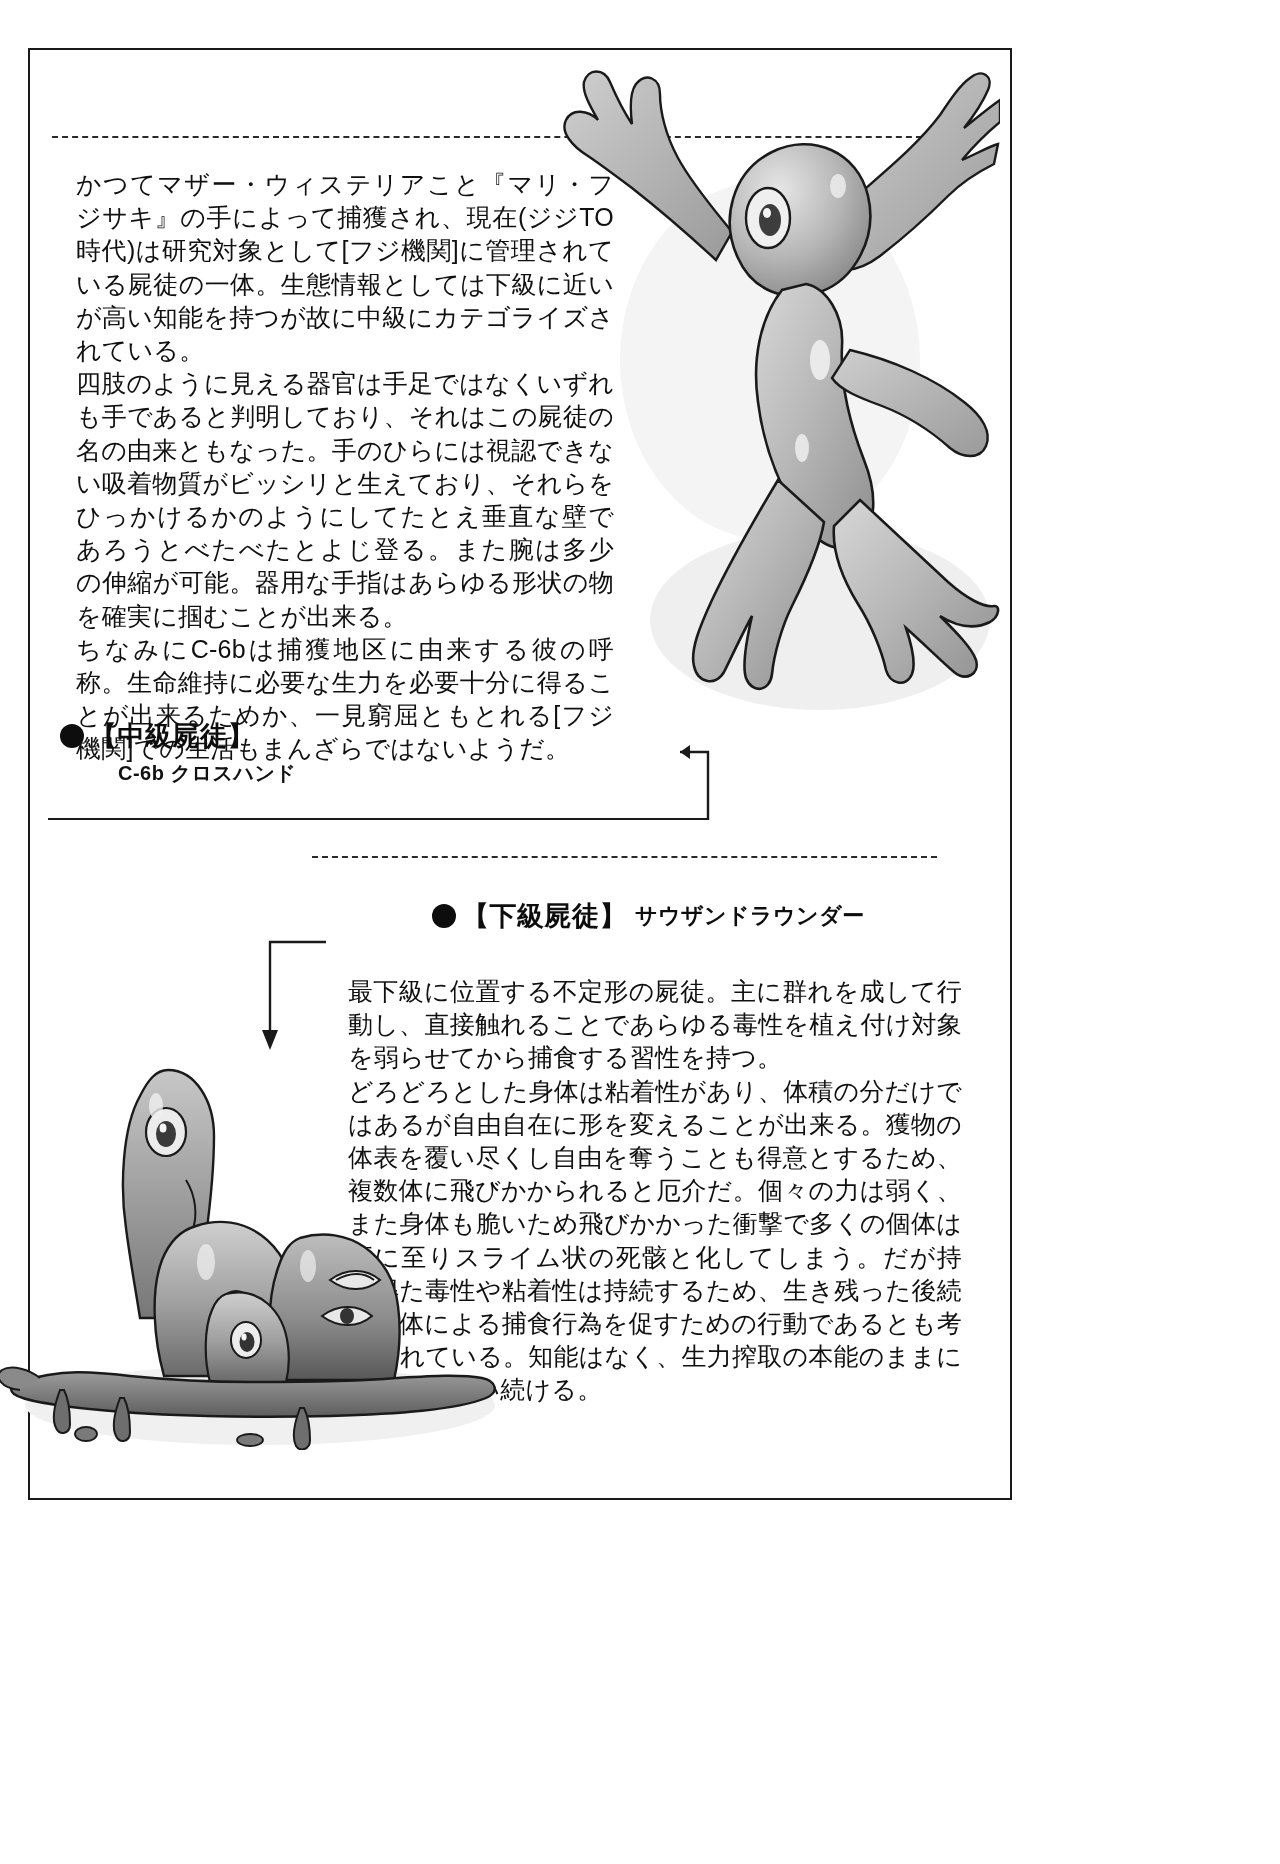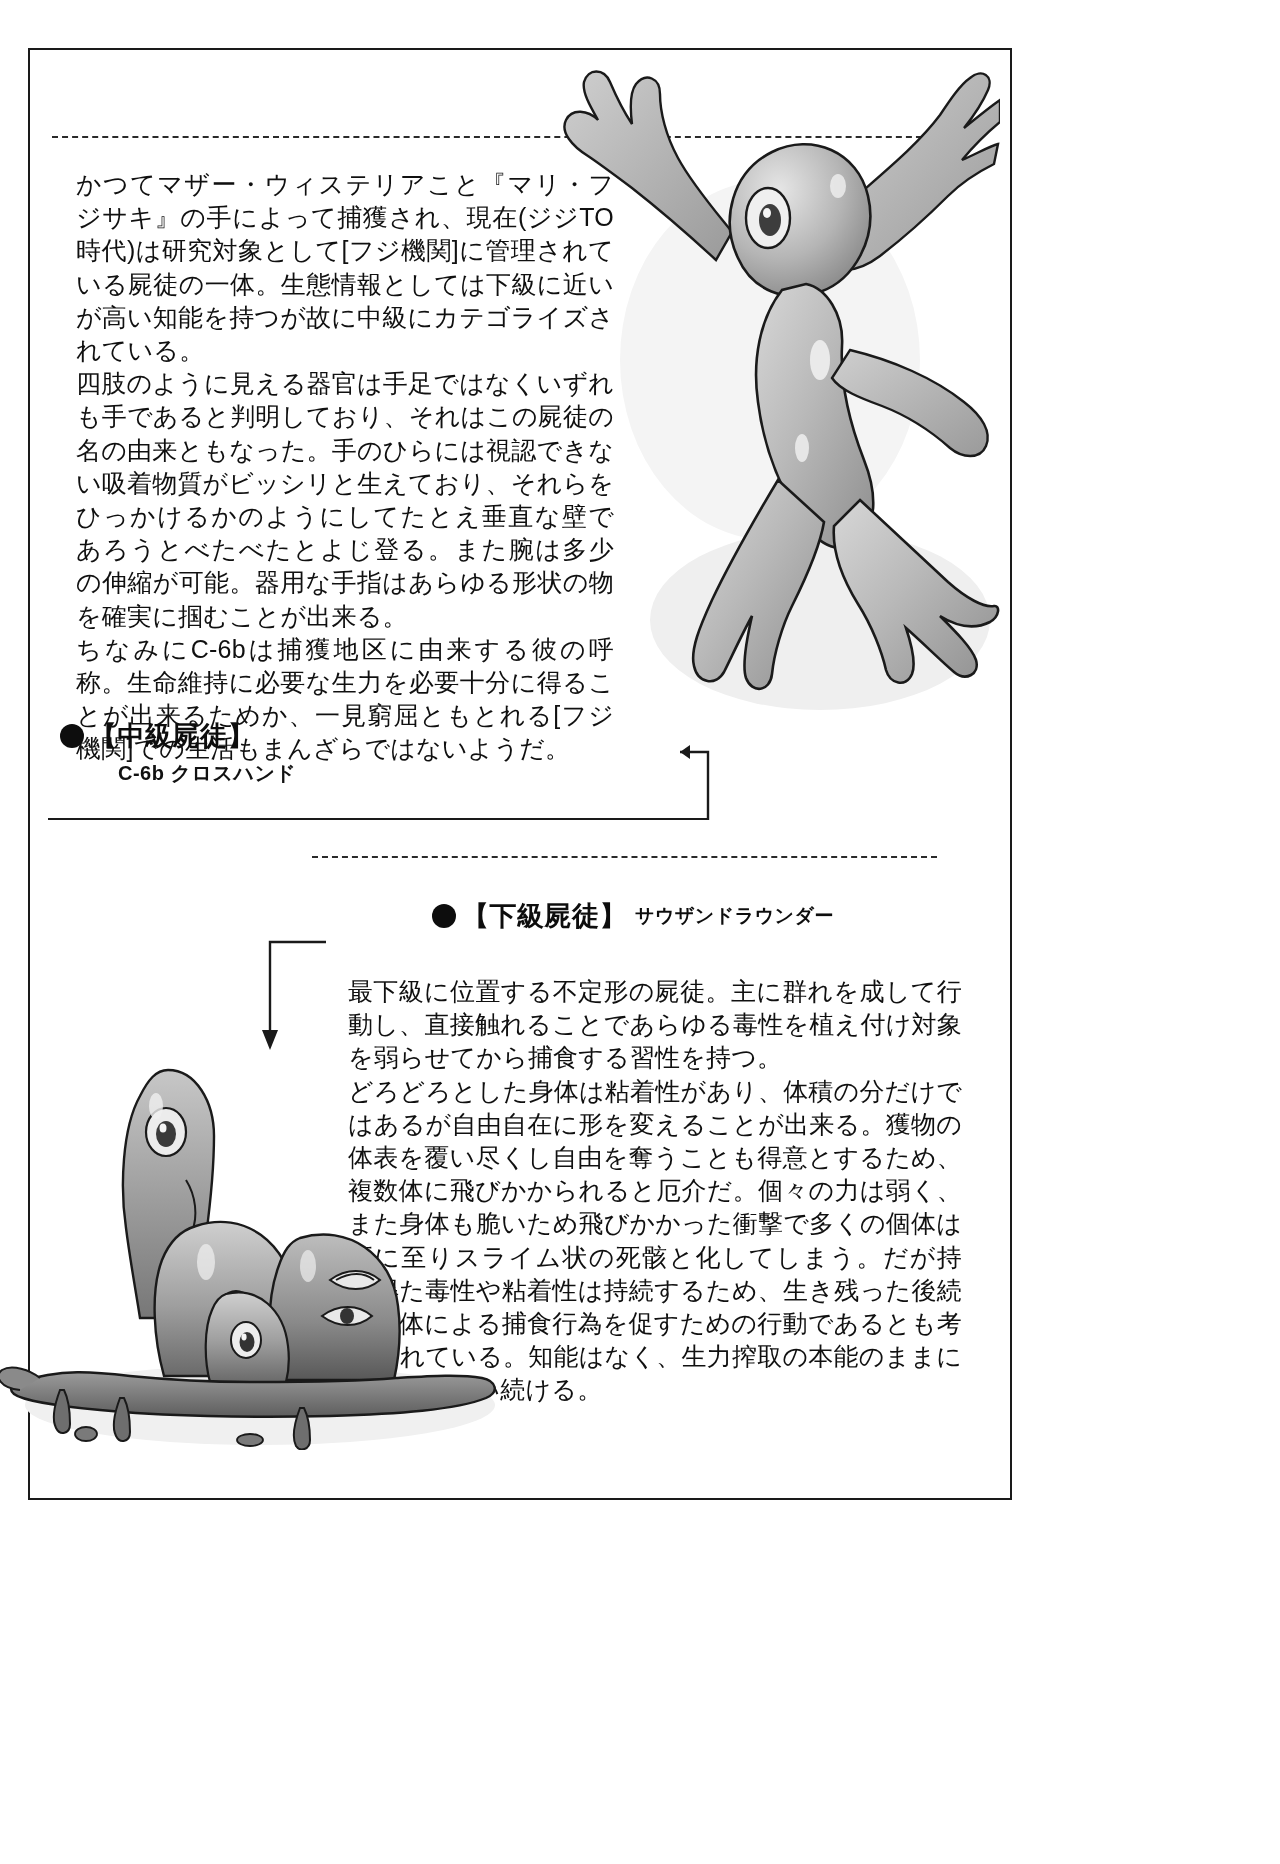--- a/index.html
+++ b/index.html
@@ -95,21 +95,21 @@
     background: #0d0d0d;
     margin-right: 6px;
     flex: none;
   }
   .rank-label {
     font-size: 27px;
     font-weight: bold;
     letter-spacing: 0.5px;
   }
   .creature-name {
-    font-size: 19px;
+    font-size: 22px;
     font-weight: bold;
     letter-spacing: 0.5px;
     margin-left: 8px;
   }
   #heading-crosshand .creature-name {
     display: block;
     margin-left: 58px;
     margin-top: 6px;
     font-size: 20px;
   }

